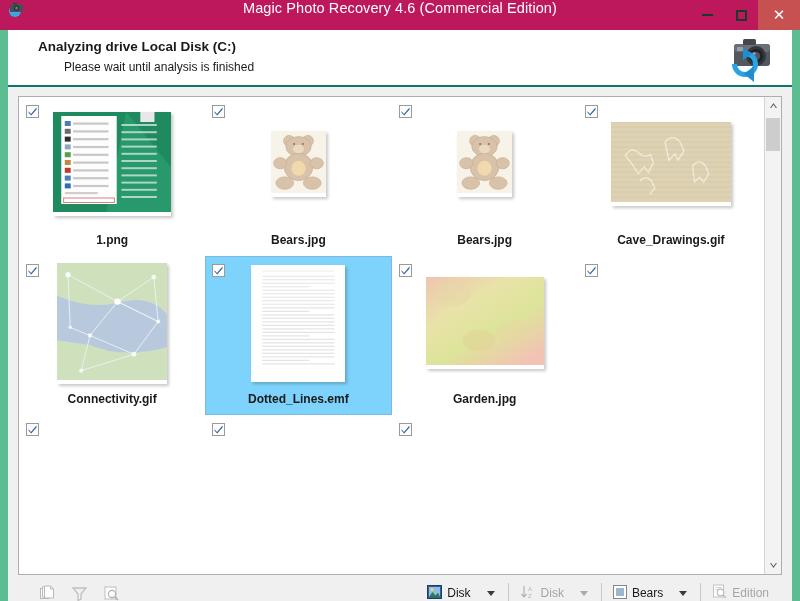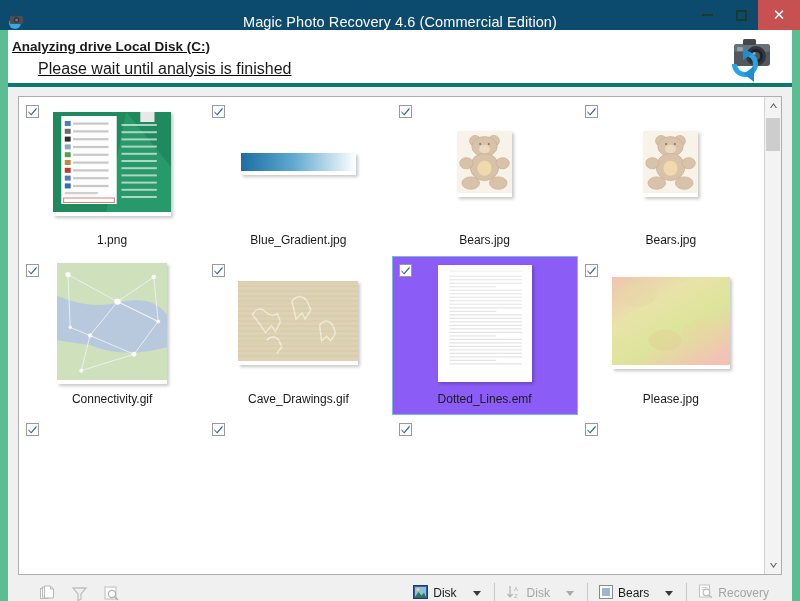--- a/index.html
+++ b/index.html
@@ -15,23 +15,23 @@
     background: #5cbd92;
     box-sizing: border-box;
     display: flex;
     flex-direction: column;
   }
 
   
   .titlebar {
     height: 30px;
     flex: 0 0 30px;
-    background: #0c4a6e;
-    display: flex;
-    align-items: flex-end;
+    background: #be185d;
+    display: flex;
+    align-items: flex-start;
     position: relative;
   }
   .title-icon {
     width: 18px; height: 18px;
     margin-left: 7px;
     position: relative;
     flex: 0 0 18px;
   }
   .title-text {
     position: absolute;
@@ -65,33 +65,32 @@
     background: #f0f0f0;
     display: flex;
     flex-direction: column;
     box-sizing: border-box;
   }
 
   
   .header {
     flex: 0 0 57px;
     background: #ffffff;
-    border-bottom: 4px solid #0f766e;
-    position: relative;
-    padding: 9px 0 0 4px;
+    border-bottom: 2px solid #0f766e;
+    position: relative;
+    padding: 9px 0 0 30px;
     box-sizing: border-box;
-    text-decoration: underline;
   }
   .header-title {
     font-size: 13.5px;
     font-weight: bold;
     color: #1a1a1a;
   }
   .header-sub {
-    font-size: 16px;
+    font-size: 12px;
     color: #1a1a1a;
     margin-top: 6px;
     margin-left: 26px;
   }
   .header-logo {
     position: absolute;
     right: 16px; top: 4px;
     width: 52px; height: 50px;
   }
 
@@ -110,36 +109,37 @@
     border: 1px solid #aeaeae;
     background: #ffffff;
     min-height: 0;
     position: relative;
     overflow: hidden;
   }
   .grid {
     flex: 1 1 auto;
     position: relative;
     overflow: hidden;
+    font-weight: bold;
   }
   .grid-inner {
     display: grid;
     grid-template-columns: repeat(4, 1fr);
     grid-auto-rows: 159px;
   }
   .cell {
     position: relative;
     box-sizing: border-box;
     border: 1px solid transparent;
     display: flex;
     flex-direction: column;
     align-items: center;
   }
   .cell.selected {
-    background: #8b5cf6;
+    background: #7dd3fc;
     border: 1px solid #7cb9e0;
   }
   .cb {
     position: absolute;
     left: 6px; top: 7px;
     width: 13px; height: 13px;
     border: 1px solid #9a9a9a;
     background: #fdfdfd;
     box-sizing: border-box;
   }
@@ -323,32 +323,39 @@
      </div>
      <div class="caption">1.png</div>
               </div>
               <div class="cell">
                 <div class="cb">
                   <svg width="11" height="11" viewBox="0 0 11 11">
   <path d="M1.5 5.2 L4 8 L9.5 1.6 L9.5 3.4 L4.2 9.6 L1.5 6.6 Z" fill="#2e5fa3"></path>
                   </svg>
                 </div>
      <div class="thumb-box">
-       <span class="thumb"><svg width="115" height="18" viewBox="0 0 115 18">
-                      <defs>
-                        <linearGradient id="bg1" x1="0" x2="1">
-        <stop offset="0" stop-color="#1d6ea3"></stop>
-                          <stop offset="0.45" stop-color="#5fa8d0"></stop>
-                          <stop offset="1" stop-color="#ffffff"></stop>
-        </linearGradient>
-                      </defs>
-                      <rect width="115" height="18" fill="url(#bg1)"></rect>
-                    </svg></span>
+       <span class="thumb"><svg width="55" height="62" viewBox="0 0 55 62">
+                      <rect width="55" height="62" fill="#f7f3e8"></rect>
+        <g fill="#d9c2aa" stroke="#c9ac91" stroke-width="0.7">
+          <circle cx="18.150000000000002" cy="9.92" r="5.5"></circle>
+          <circle cx="36.85" cy="9.92" r="5.5"></circle>
+          <ellipse cx="27.5" cy="15.5" rx="12.65" ry="9.92"></ellipse>
+          <ellipse cx="27.5" cy="35.96" rx="14.3" ry="13.64"></ellipse>
+          <ellipse cx="9.350000000000001" cy="32.24" rx="6.6" ry="5.58"></ellipse>
+          <ellipse cx="45.65" cy="32.24" rx="6.6" ry="5.58"></ellipse>
+          <ellipse cx="13.75" cy="52.08" rx="8.8" ry="6.2"></ellipse>
+          <ellipse cx="41.25" cy="52.08" rx="8.8" ry="6.2"></ellipse>
+        </g>
+        <ellipse cx="27.5" cy="37.199999999999996" rx="7.15" ry="7.4399999999999995" fill="#f0d9ad"></ellipse>
+        <ellipse cx="27.5" cy="17.98" rx="5.5" ry="4.340000000000001" fill="#ecd9c2"></ellipse>
+        <circle cx="23.099999999999998" cy="13.02" r="1" fill="#8a7158"></circle>
+        <circle cx="31.9" cy="13.02" r="1" fill="#8a7158"></circle>
+      </svg></span>
      </div>
-     <div class="caption">Blue_Gradient.jpg</div>
+     <div class="caption">Bears.jpg</div>
               </div>
               <div class="cell">
                 <div class="cb">
                   <svg width="11" height="11" viewBox="0 0 11 11">
   <path d="M1.5 5.2 L4 8 L9.5 1.6 L9.5 3.4 L4.2 9.6 L1.5 6.6 Z" fill="#2e5fa3"></path>
                   </svg>
                 </div>
      <div class="thumb-box">
        <span class="thumb"><svg width="55" height="62" viewBox="0 0 55 62">
                       <rect width="55" height="62" fill="#f7f3e8"></rect>
@@ -362,79 +369,20 @@
           <ellipse cx="13.75" cy="52.08" rx="8.8" ry="6.2"></ellipse>
           <ellipse cx="41.25" cy="52.08" rx="8.8" ry="6.2"></ellipse>
         </g>
         <ellipse cx="27.5" cy="37.199999999999996" rx="7.15" ry="7.4399999999999995" fill="#f0d9ad"></ellipse>
         <ellipse cx="27.5" cy="17.98" rx="5.5" ry="4.340000000000001" fill="#ecd9c2"></ellipse>
         <circle cx="23.099999999999998" cy="13.02" r="1" fill="#8a7158"></circle>
         <circle cx="31.9" cy="13.02" r="1" fill="#8a7158"></circle>
       </svg></span>
      </div>
      <div class="caption">Bears.jpg</div>
-              </div>
-              <div class="cell">
-                <div class="cb">
-                  <svg width="11" height="11" viewBox="0 0 11 11">
-  <path d="M1.5 5.2 L4 8 L9.5 1.6 L9.5 3.4 L4.2 9.6 L1.5 6.6 Z" fill="#2e5fa3"></path>
-                  </svg>
-                </div>
-     <div class="thumb-box">
-       <span class="thumb"><svg width="55" height="62" viewBox="0 0 55 62">
-                      <rect width="55" height="62" fill="#f7f3e8"></rect>
-        <g fill="#d9c2aa" stroke="#c9ac91" stroke-width="0.7">
-          <circle cx="18.150000000000002" cy="9.92" r="5.5"></circle>
-          <circle cx="36.85" cy="9.92" r="5.5"></circle>
-          <ellipse cx="27.5" cy="15.5" rx="12.65" ry="9.92"></ellipse>
-          <ellipse cx="27.5" cy="35.96" rx="14.3" ry="13.64"></ellipse>
-          <ellipse cx="9.350000000000001" cy="32.24" rx="6.6" ry="5.58"></ellipse>
-          <ellipse cx="45.65" cy="32.24" rx="6.6" ry="5.58"></ellipse>
-          <ellipse cx="13.75" cy="52.08" rx="8.8" ry="6.2"></ellipse>
-          <ellipse cx="41.25" cy="52.08" rx="8.8" ry="6.2"></ellipse>
-        </g>
-        <ellipse cx="27.5" cy="37.199999999999996" rx="7.15" ry="7.4399999999999995" fill="#f0d9ad"></ellipse>
-        <ellipse cx="27.5" cy="17.98" rx="5.5" ry="4.340000000000001" fill="#ecd9c2"></ellipse>
-        <circle cx="23.099999999999998" cy="13.02" r="1" fill="#8a7158"></circle>
-        <circle cx="31.9" cy="13.02" r="1" fill="#8a7158"></circle>
-      </svg></span>
-     </div>
-     <div class="caption">Bears.jpg</div>
-              </div>
-              <div class="cell">
-                <div class="cb">
-                  <svg width="11" height="11" viewBox="0 0 11 11">
-  <path d="M1.5 5.2 L4 8 L9.5 1.6 L9.5 3.4 L4.2 9.6 L1.5 6.6 Z" fill="#2e5fa3"></path>
-                  </svg>
-                </div>
-     <div class="thumb-box">
-       <span class="thumb"><svg width="110" height="117" viewBox="0 0 110 117">
-                      <rect width="110" height="117" fill="#cfe0bd"></rect>
-        <path d="M0 32.760000000000005 q33 14.04 60.50000000000001 7.02 q33 -9.36 49.5 11.700000000000001 L110 84.24 q-44 11.700000000000001 -77 -2.34 L0 77.22 Z" fill="#b9c9dd"></path>
-        <g stroke="#eef3f8" stroke-width="0.9" fill="none" opacity=".95">
-          <path d="M11 11.700000000000001 L60.50000000000001 38.61 L96.8 14.04"></path>
-          <path d="M60.50000000000001 38.61 L33 72.54 L77 91.26 L101.2 58.5 Z"></path>
-          <path d="M11 11.700000000000001 L13.2 64.35000000000001 L33 72.54"></path>
-          <path d="M96.8 14.04 L101.2 58.5"></path>
-          <path d="M33 72.54 L24.2 107.64 L77 91.26"></path>
-          <path d="M60.50000000000001 38.61 L101.2 58.5"></path>
-        </g>
-        <g fill="#ffffff">
-          <circle cx="11" cy="11.700000000000001" r="2.6" opacity=".85"></circle>
-          <circle cx="60.50000000000001" cy="38.61" r="3.2"></circle>
-          <circle cx="96.8" cy="14.04" r="2.4" opacity=".85"></circle>
-          <circle cx="33" cy="72.54" r="2.2" opacity=".8"></circle>
-          <circle cx="101.2" cy="58.5" r="2" opacity=".8"></circle>
-          <circle cx="77" cy="91.26" r="2.4" opacity=".85"></circle>
-          <circle cx="24.2" cy="107.64" r="2" opacity=".8"></circle>
-          <circle cx="13.2" cy="64.35000000000001" r="1.8" opacity=".7"></circle>
-        </g>
-      </svg></span>
-     </div>
-     <div class="caption">Connectivity.gif</div>
               </div>
               <div class="cell">
                 <div class="cb">
                   <svg width="11" height="11" viewBox="0 0 11 11">
   <path d="M1.5 5.2 L4 8 L9.5 1.6 L9.5 3.4 L4.2 9.6 L1.5 6.6 Z" fill="#2e5fa3"></path>
                   </svg>
                 </div>
      <div class="thumb-box">
        <span class="thumb"><svg width="120" height="80" viewBox="0 0 120 80">
                       <rect width="120" height="80" fill="#ded2b4"></rect>
@@ -458,20 +406,52 @@
                         <line x1="0" y1="50" x2="120" y2="50" stroke="#b6a582"></line>
                         <line x1="0" y1="55" x2="120" y2="55" stroke="#b6a582"></line>
                         <line x1="0" y1="60" x2="120" y2="60" stroke="#b6a582"></line>
                         <line x1="0" y1="65" x2="120" y2="65" stroke="#b6a582"></line>
                         <line x1="0" y1="70" x2="120" y2="70" stroke="#b6a582"></line>
                         <line x1="0" y1="75" x2="120" y2="75" stroke="#b6a582"></line>
                       </g>
       </svg></span>
      </div>
      <div class="caption">Cave_Drawings.gif</div>
+              </div>
+              <div class="cell">
+                <div class="cb">
+                  <svg width="11" height="11" viewBox="0 0 11 11">
+  <path d="M1.5 5.2 L4 8 L9.5 1.6 L9.5 3.4 L4.2 9.6 L1.5 6.6 Z" fill="#2e5fa3"></path>
+                  </svg>
+                </div>
+     <div class="thumb-box">
+       <span class="thumb"><svg width="110" height="117" viewBox="0 0 110 117">
+                      <rect width="110" height="117" fill="#cfe0bd"></rect>
+        <path d="M0 32.760000000000005 q33 14.04 60.50000000000001 7.02 q33 -9.36 49.5 11.700000000000001 L110 84.24 q-44 11.700000000000001 -77 -2.34 L0 77.22 Z" fill="#b9c9dd"></path>
+        <g stroke="#eef3f8" stroke-width="0.9" fill="none" opacity=".95">
+          <path d="M11 11.700000000000001 L60.50000000000001 38.61 L96.8 14.04"></path>
+          <path d="M60.50000000000001 38.61 L33 72.54 L77 91.26 L101.2 58.5 Z"></path>
+          <path d="M11 11.700000000000001 L13.2 64.35000000000001 L33 72.54"></path>
+          <path d="M96.8 14.04 L101.2 58.5"></path>
+          <path d="M33 72.54 L24.2 107.64 L77 91.26"></path>
+          <path d="M60.50000000000001 38.61 L101.2 58.5"></path>
+        </g>
+        <g fill="#ffffff">
+          <circle cx="11" cy="11.700000000000001" r="2.6" opacity=".85"></circle>
+          <circle cx="60.50000000000001" cy="38.61" r="3.2"></circle>
+          <circle cx="96.8" cy="14.04" r="2.4" opacity=".85"></circle>
+          <circle cx="33" cy="72.54" r="2.2" opacity=".8"></circle>
+          <circle cx="101.2" cy="58.5" r="2" opacity=".8"></circle>
+          <circle cx="77" cy="91.26" r="2.4" opacity=".85"></circle>
+          <circle cx="24.2" cy="107.64" r="2" opacity=".8"></circle>
+          <circle cx="13.2" cy="64.35000000000001" r="1.8" opacity=".7"></circle>
+        </g>
+      </svg></span>
+     </div>
+     <div class="caption">Connectivity.gif</div>
               </div>
               <div class="cell selected">
                 <div class="cb">
                   <svg width="11" height="11" viewBox="0 0 11 11">
   <path d="M1.5 5.2 L4 8 L9.5 1.6 L9.5 3.4 L4.2 9.6 L1.5 6.6 Z" fill="#2e5fa3"></path>
                   </svg>
                 </div>
      <div class="thumb-box">
        <span class="thumb"><svg width="94" height="113" viewBox="0 0 94 113">
                       <rect width="94" height="113" fill="#ffffff"></rect>
@@ -521,21 +501,21 @@
           <stop offset="0.65" stop-color="#dde49a"></stop>
                           <stop offset="1" stop-color="#f2c3b4"></stop>
         </linearGradient>
                       </defs>
         <rect width="118" height="88" fill="url(#gd1)"></rect>
         <ellipse cx="25.96" cy="17.6" rx="18.88" ry="12.32" fill="#e6d8a8" opacity=".5"></ellipse>
         <ellipse cx="53.1" cy="63.36" rx="16.520000000000003" ry="10.559999999999999" fill="#e3cf96" opacity=".45"></ellipse>
         <ellipse cx="88.5" cy="54.56" rx="17.7" ry="11.440000000000001" fill="#e8d8a0" opacity=".4"></ellipse>
       </svg></span>
      </div>
-     <div class="caption">Please.jpg</div>
+     <div class="caption">Garden.jpg</div>
               </div>
               <div class="cell">
                 <div class="cb">
                   <svg width="11" height="11" viewBox="0 0 11 11">
   <path d="M1.5 5.2 L4 8 L9.5 1.6 L9.5 3.4 L4.2 9.6 L1.5 6.6 Z" fill="#2e5fa3"></path>
                   </svg>
                 </div>
               </div>
               <div class="cell">
                 <div class="cb">
@@ -659,21 +639,21 @@
           <div class="tb-btn disabled">
             <span>
               <svg width="15" height="15" viewBox="0 0 15 15">
                 <rect x="1.5" y="1" width="10" height="12" fill="#fff" stroke="#c3c3c3"></rect>
                 <line x1="3.5" y1="3.5" x2="9.5" y2="3.5" stroke="#d4d4d4"></line>
                 <line x1="3.5" y1="5.5" x2="9.5" y2="5.5" stroke="#d4d4d4"></line>
                 <circle cx="8.5" cy="8.5" r="3.3" fill="none" stroke="#bdbdbd" stroke-width="1.2"></circle>
                 <line x1="11" y1="11" x2="13.8" y2="13.8" stroke="#bdbdbd" stroke-width="1.5"></line>
               </svg>
             </span>
-            <span>Recovery</span>
+            <span>Edition</span>
           </div>
         </div>
       </div>
 
     </div>
 
   </div>
 </div>
 
 </body></html>

